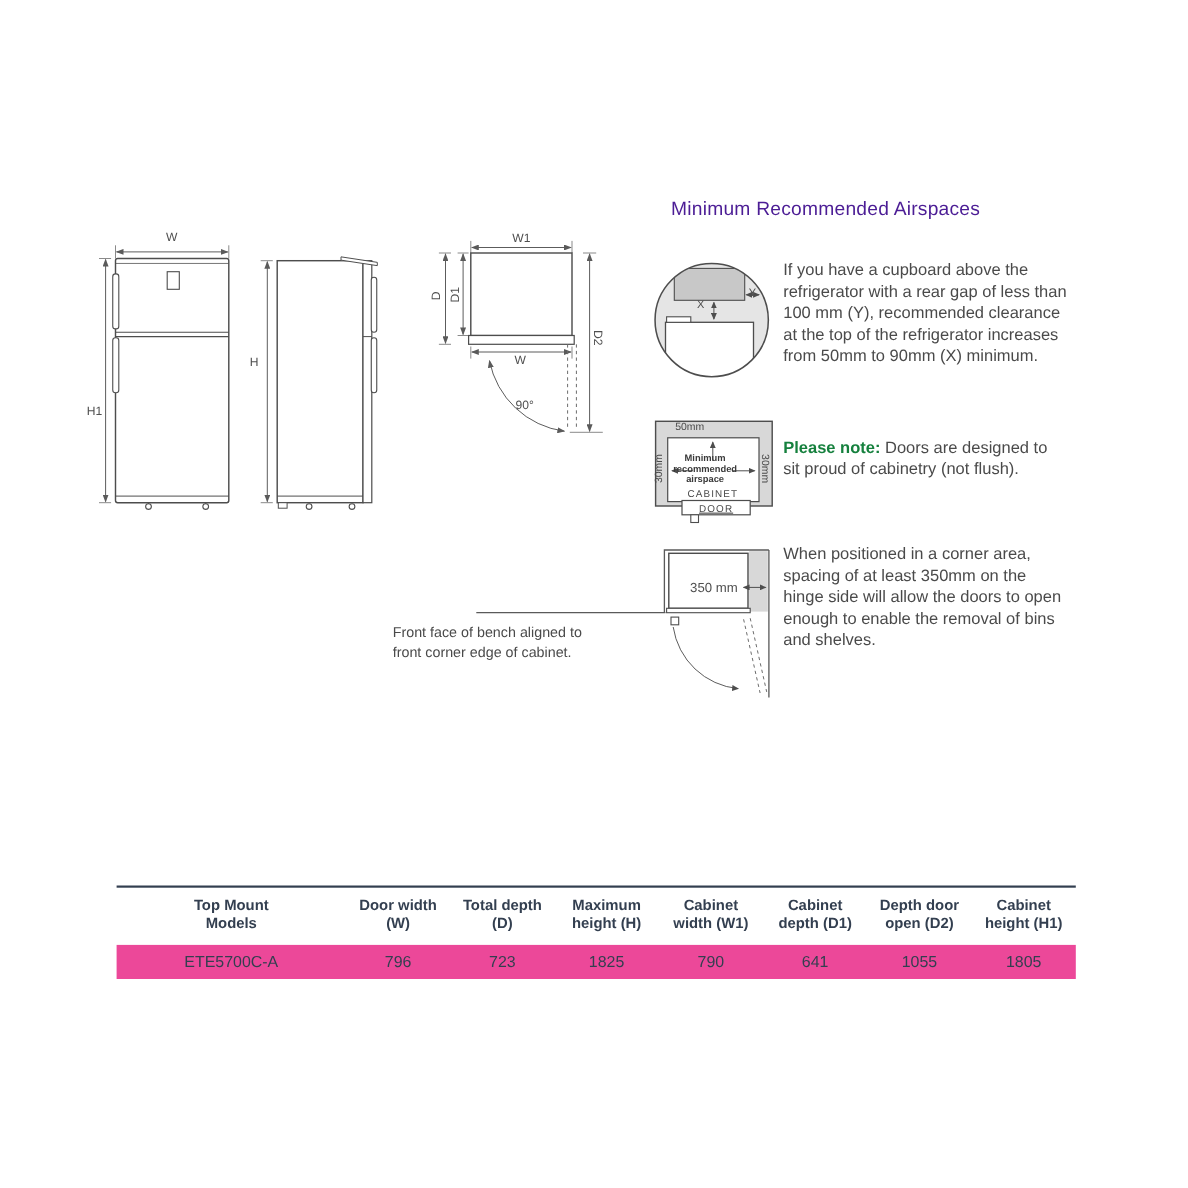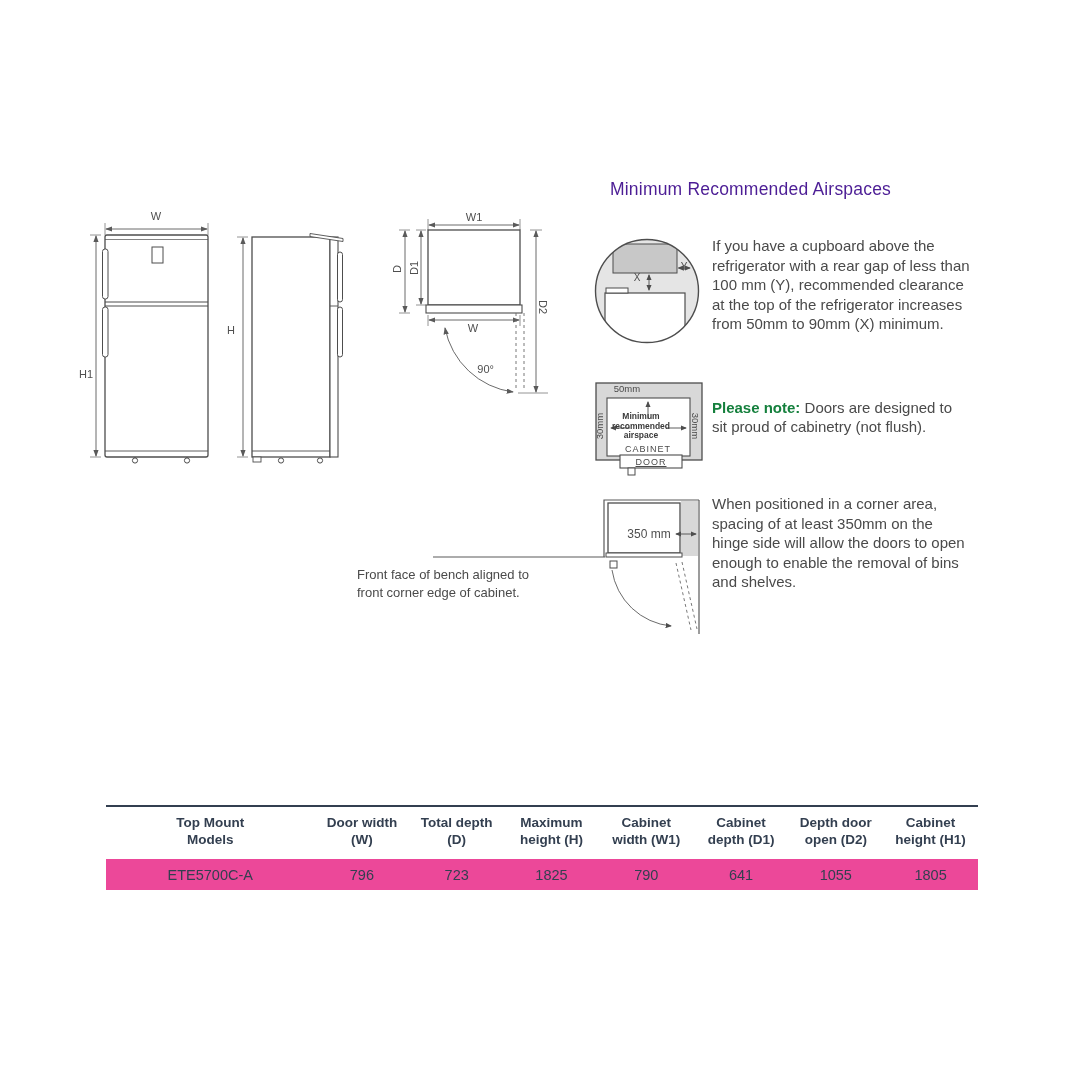--- a/index.html
+++ b/index.html
@@ -129,21 +129,21 @@
     <line x1="128" y1="105" x2="128" y2="183" stroke="#6a6a6a" stroke-width="0.9" stroke-dasharray="3,3"></line>
     <line x1="136" y1="105" x2="136" y2="183" stroke="#6a6a6a" stroke-width="0.9" stroke-dasharray="3,3"></line>
 
     <path d="M57,120 A80,80 0 0 0 125,184" fill="none" stroke="#5a5a5a" stroke-width="0.9" marker-start="url(#at)" marker-end="url(#at)"></path>
   </svg>
   <div class="lbl" style="left:458px;top:210px;width:32px;">W1</div>
   <div class="lbl rot-l" style="left:389px;top:262px;width:16px;">D</div>
   <div class="lbl rot-l" style="left:404px;top:261px;width:20px;">D1</div>
   <div class="lbl" style="left:459px;top:321px;width:28px;">W</div>
   <div class="lbl rot-r" style="left:532px;top:300px;width:22px;">D2</div>
-  <div class="lbl" style="left:460px;top:362px;width:34px;text-align:right;">90°</div>
+  <div class="lbl" style="left:460px;top:362px;width:34px;">90°</div>
 
   <div class="heading">Minimum Recommended Airspaces</div>
 
   <svg style="left:592px;top:236px;" width="115" height="110" viewBox="0 0 115 110">
     <defs>
       <marker id="ac" markerWidth="7" markerHeight="6" refX="6" refY="3" orient="auto-start-reverse">
         <path d="M0,0 L7,3 L0,6 Z" fill="#4d4d4d"></path>
       </marker>
       <clipPath id="circ">
           <circle cx="55" cy="55" r="51.5"></circle>

